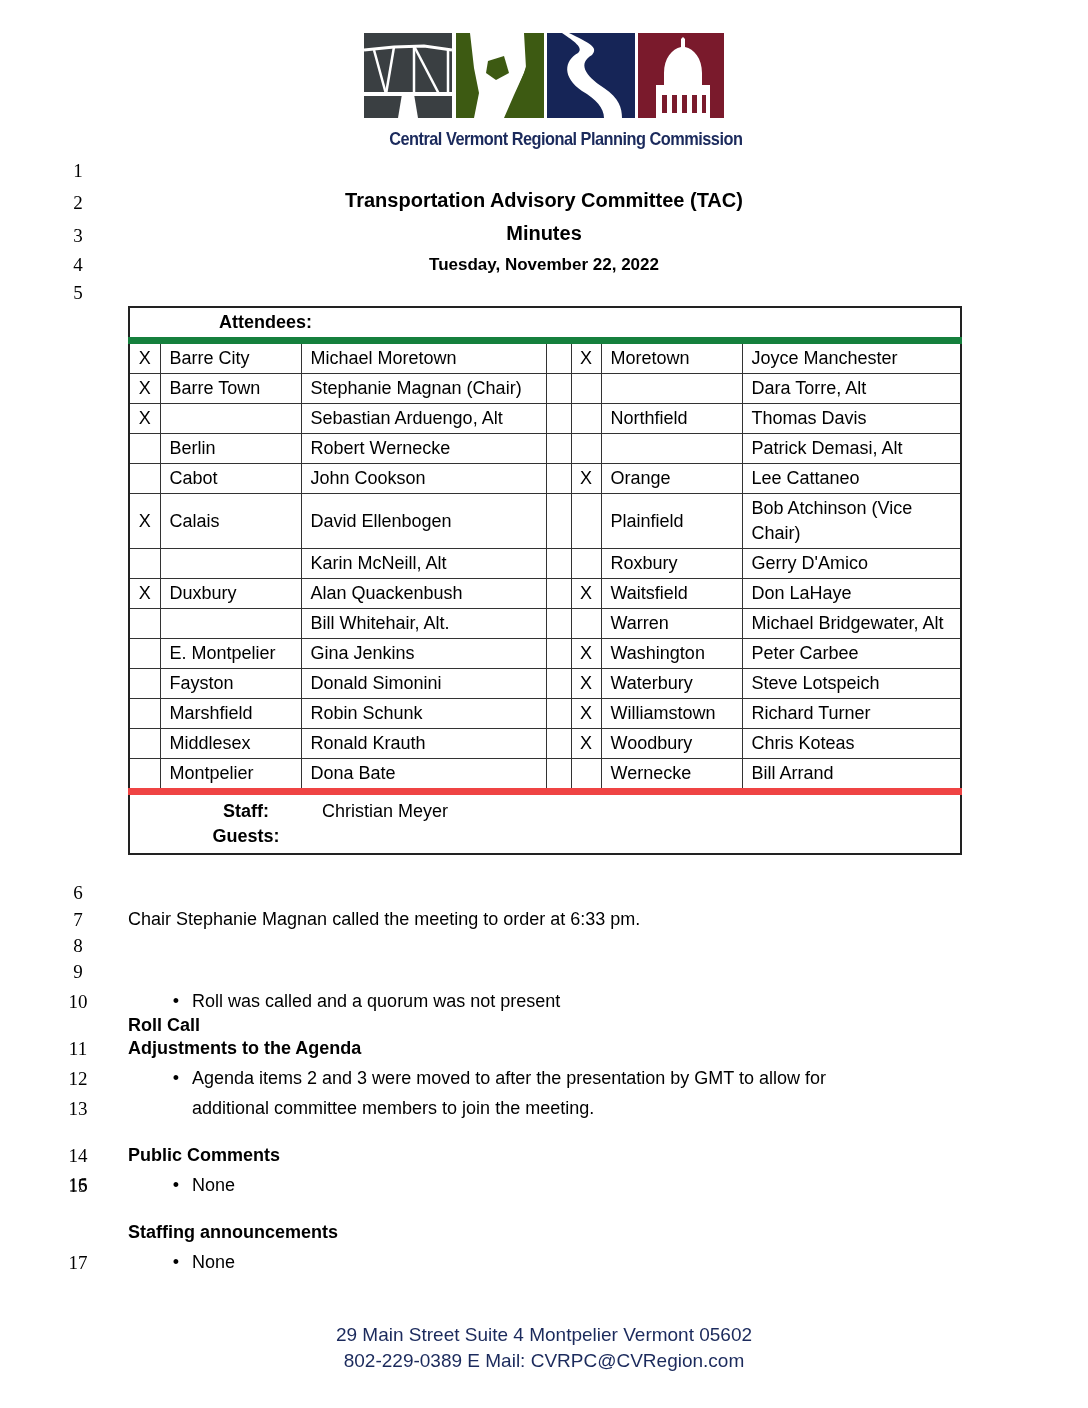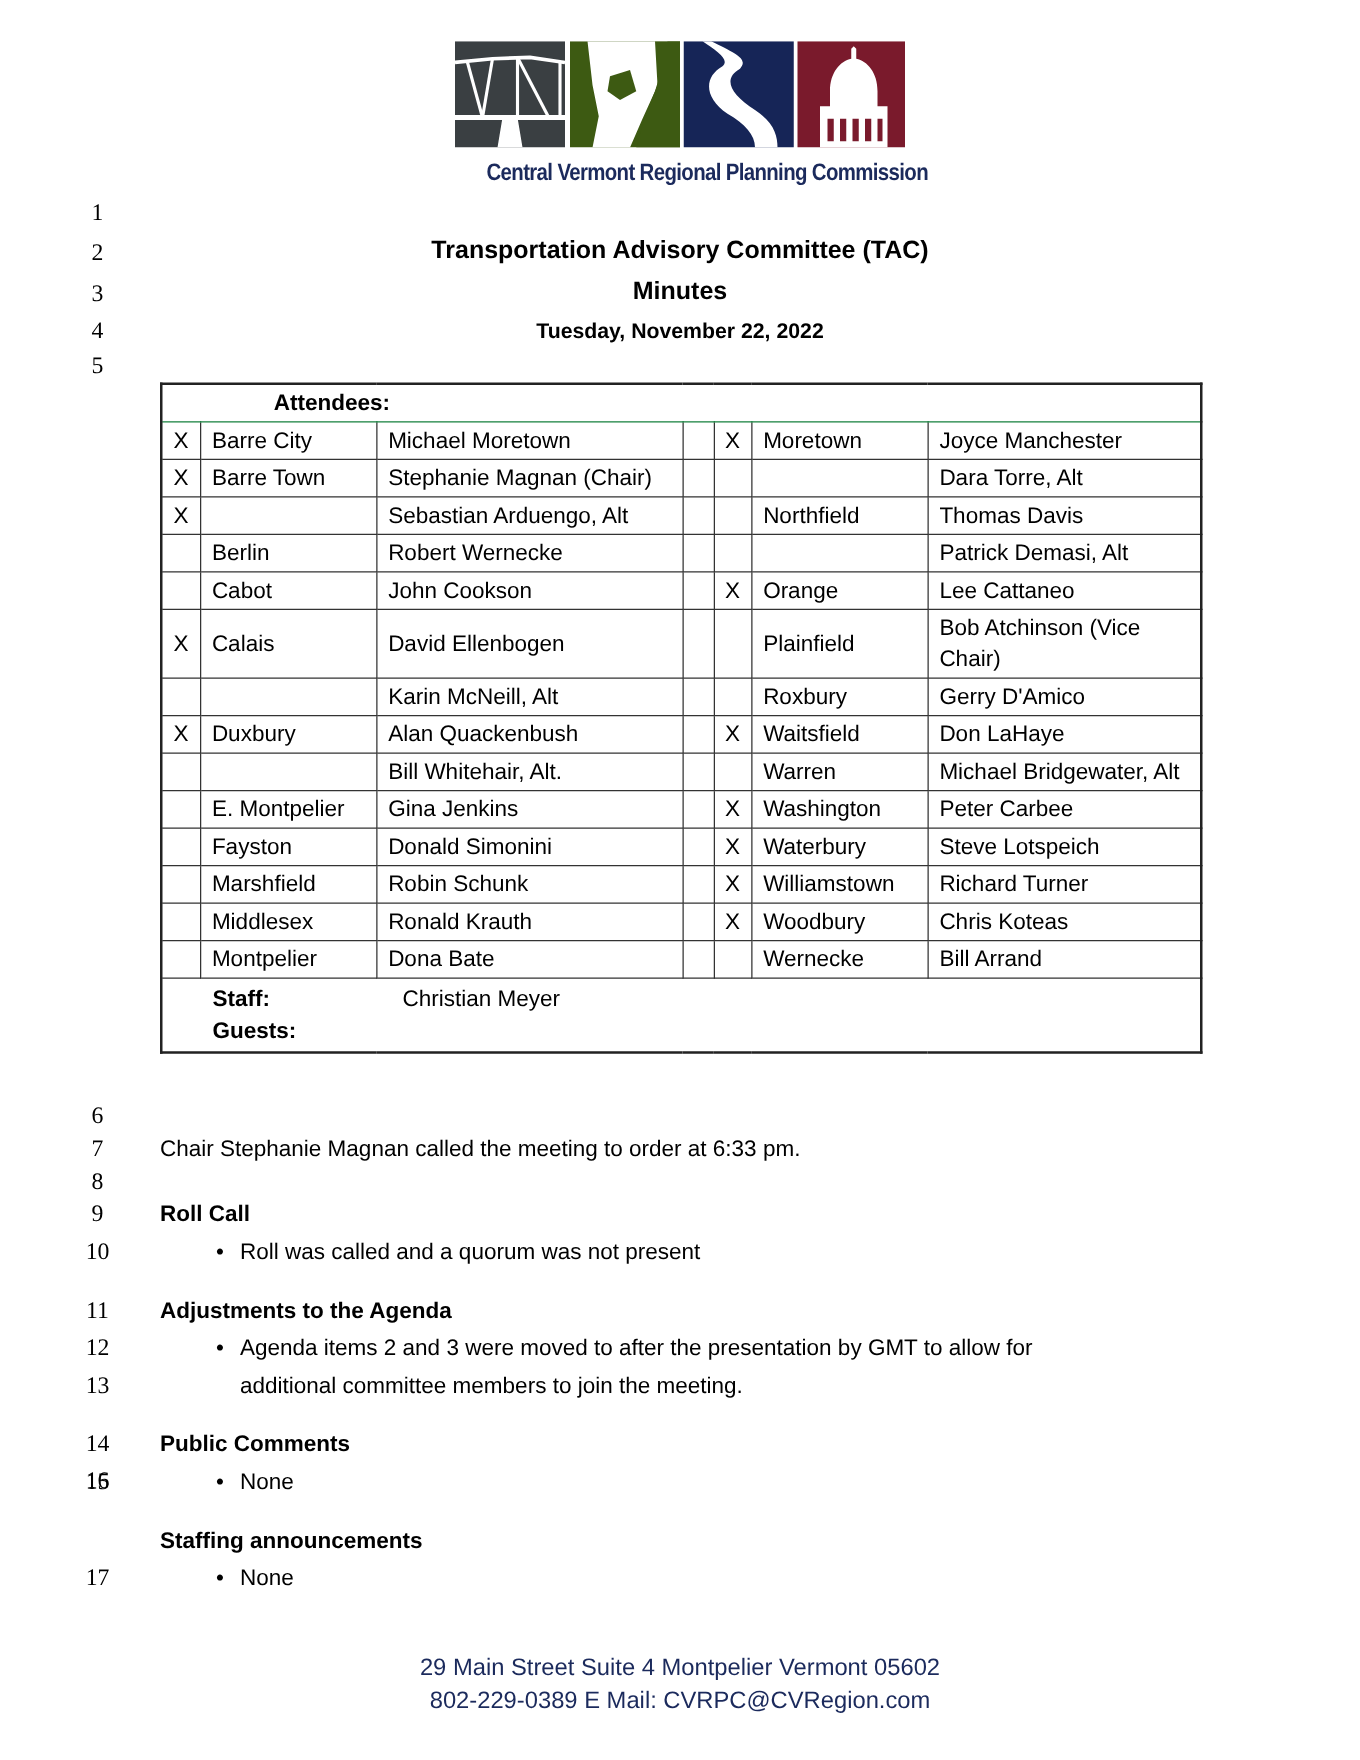--- a/index.html
+++ b/index.html
@@ -13,22 +13,22 @@
   .ln { position: absolute; left: 60px; width: 36px; text-align: center;
         font-family: "Liberation Serif", serif; font-size: 19px; color: #000; }
   .title { position: absolute; left: 128px; width: 832px; text-align: center; font-weight: bold; }
   .t1 { top: 189px; font-size: 20px; }
   .t2 { top: 222px; font-size: 20px; }
   .t3 { top: 255px; font-size: 17px; }
   table.att { position: absolute; left: 128px; top: 306px; width: 832px; border-collapse: collapse;
               border: 2px solid #222; font-size: 18px; table-layout: fixed; }
   table.att td { border: 1px solid #333; padding: 2px 9px; vertical-align: middle; line-height: 25px; height: 25px; }
   table.att td.x { text-align: center; padding: 2px 0; }
-  table.att tr.head td { border-bottom: 1px solid #15803d; font-weight: bold; padding-left: 89px; }
-  table.att tr.foot td { border: none; border-top: 1px solid #ef4444; }
+  table.att tr.head td { border-bottom: 7px solid #15803d; font-weight: bold; padding-left: 89px; }
+  table.att tr.foot td { border: none; border-top: 7px solid #ef4444; text-align: center; }
   .staff-row { display: flex; }
   .bold { font-weight: bold; }
   .para { position: absolute; left: 128px; font-size: 18px; }
   .h { font-weight: bold; }
   .bul { position: absolute; left: 160px; font-size: 18px; text-align: center; }
   .bul .dot { display: inline-block; width: 32px; }
   .footer { position: absolute; left: 0; width: 1088px; text-align: center; color: #1b2a5c; font-size: 19px; }
 </style>
 </head>
 <body>
@@ -241,21 +241,21 @@
             <span class="bold" style="width:152px">Guests:</span>
             <span></span>
           </div>
         </td>
       </tr>
     </tbody>
 </table>
 
 <div class="para" style="top:909px">Chair Stephanie Magnan called the meeting to order at 6:33 pm.</div>
 
-<div class="para h" style="top:961px">Roll Call</div>
+<div class="para h" style="top:1015px">Roll Call</div>
 <div class="bul" style="top:991px"><span class="dot">•</span><span>Roll was called and a quorum was not present</span></div>
 
 <div class="para h" style="top:1038px">Adjustments to the Agenda</div>
 <div class="bul" style="top:1068px"><span class="dot">•</span><span>Agenda items 2 and 3 were moved to after the presentation by GMT to allow for</span></div>
 <div class="bul" style="top:1098px"><span class="dot"></span><span>additional committee members to join the meeting.</span></div>
 
 <div class="para h" style="top:1145px">Public Comments</div>
 <div class="bul" style="top:1175px"><span class="dot">•</span><span>None</span></div>
 
 <div class="para h" style="top:1222px">Staffing announcements</div>

